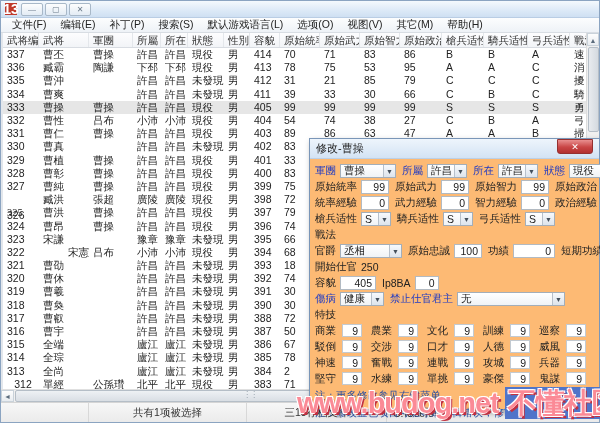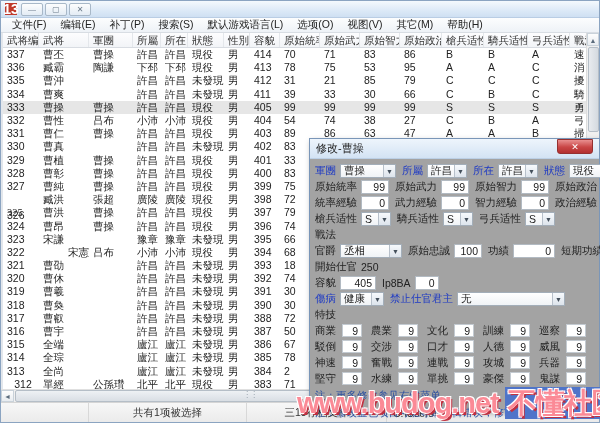--- a/index.html
+++ b/index.html
@@ -49,21 +49,21 @@
     border:1px solid #b5bec7; border-radius:2px; flex:0 0 auto; position:relative; }
   .hthumb::after { content:"⋮⋮"; position:absolute; left:50%; top:-1px; transform:translateX(-50%);
     font-size:8px; color:#9aa5b0; letter-spacing:-1px; }
   
   .statusbar { height:20px; flex:0 0 auto; background:linear-gradient(#f7f7f7,#ebebeb);
     border-top:1px solid #d5d5d5; display:flex; align-items:center; font-size:10.5px; color:#333; }
   .pane { border-right:1px solid #d8d8d8; height:100%; display:flex; align-items:center;
     justify-content:center; padding:0 6px; white-space:nowrap; }
   
   .dialog { position:absolute; left:308px; top:137px; width:291px; height:272px; z-index:10;
-    background:#a3a3a3; border:1px solid #7a96b8; box-shadow:2px 3px 6px rgba(0,0,0,.35); }
+    background:#fdba74; border:1px solid #7a96b8; box-shadow:2px 3px 6px rgba(0,0,0,.35); }
   .dtitle { height:20px; background:linear-gradient(#eef5fc,#d3e3f4); border-bottom:1px solid #bcd0e6;
     display:flex; align-items:center; padding:0 6px; }
   .dtitletext { font-size:11px; color:#222; flex:1; }
   .dclose { width:36px; height:15px; background:linear-gradient(#e98f8f,#c94545 55%,#b23030);
     border:1px solid #953030; border-radius:0 0 3px 3px; color:#fff; font-size:9px; font-weight:bold;
     text-align:center; line-height:14px; margin-top:-4px; }
   .dbody { padding:4px 5px 0 5px; }
   .drow { display:flex; align-items:center; height:15px; margin-bottom:1px; }
   .dlabel { font-size:10.5px; color:#222; margin-right:4px; white-space:nowrap; }
   .dlabel.blue { color:#1d39c4; }

